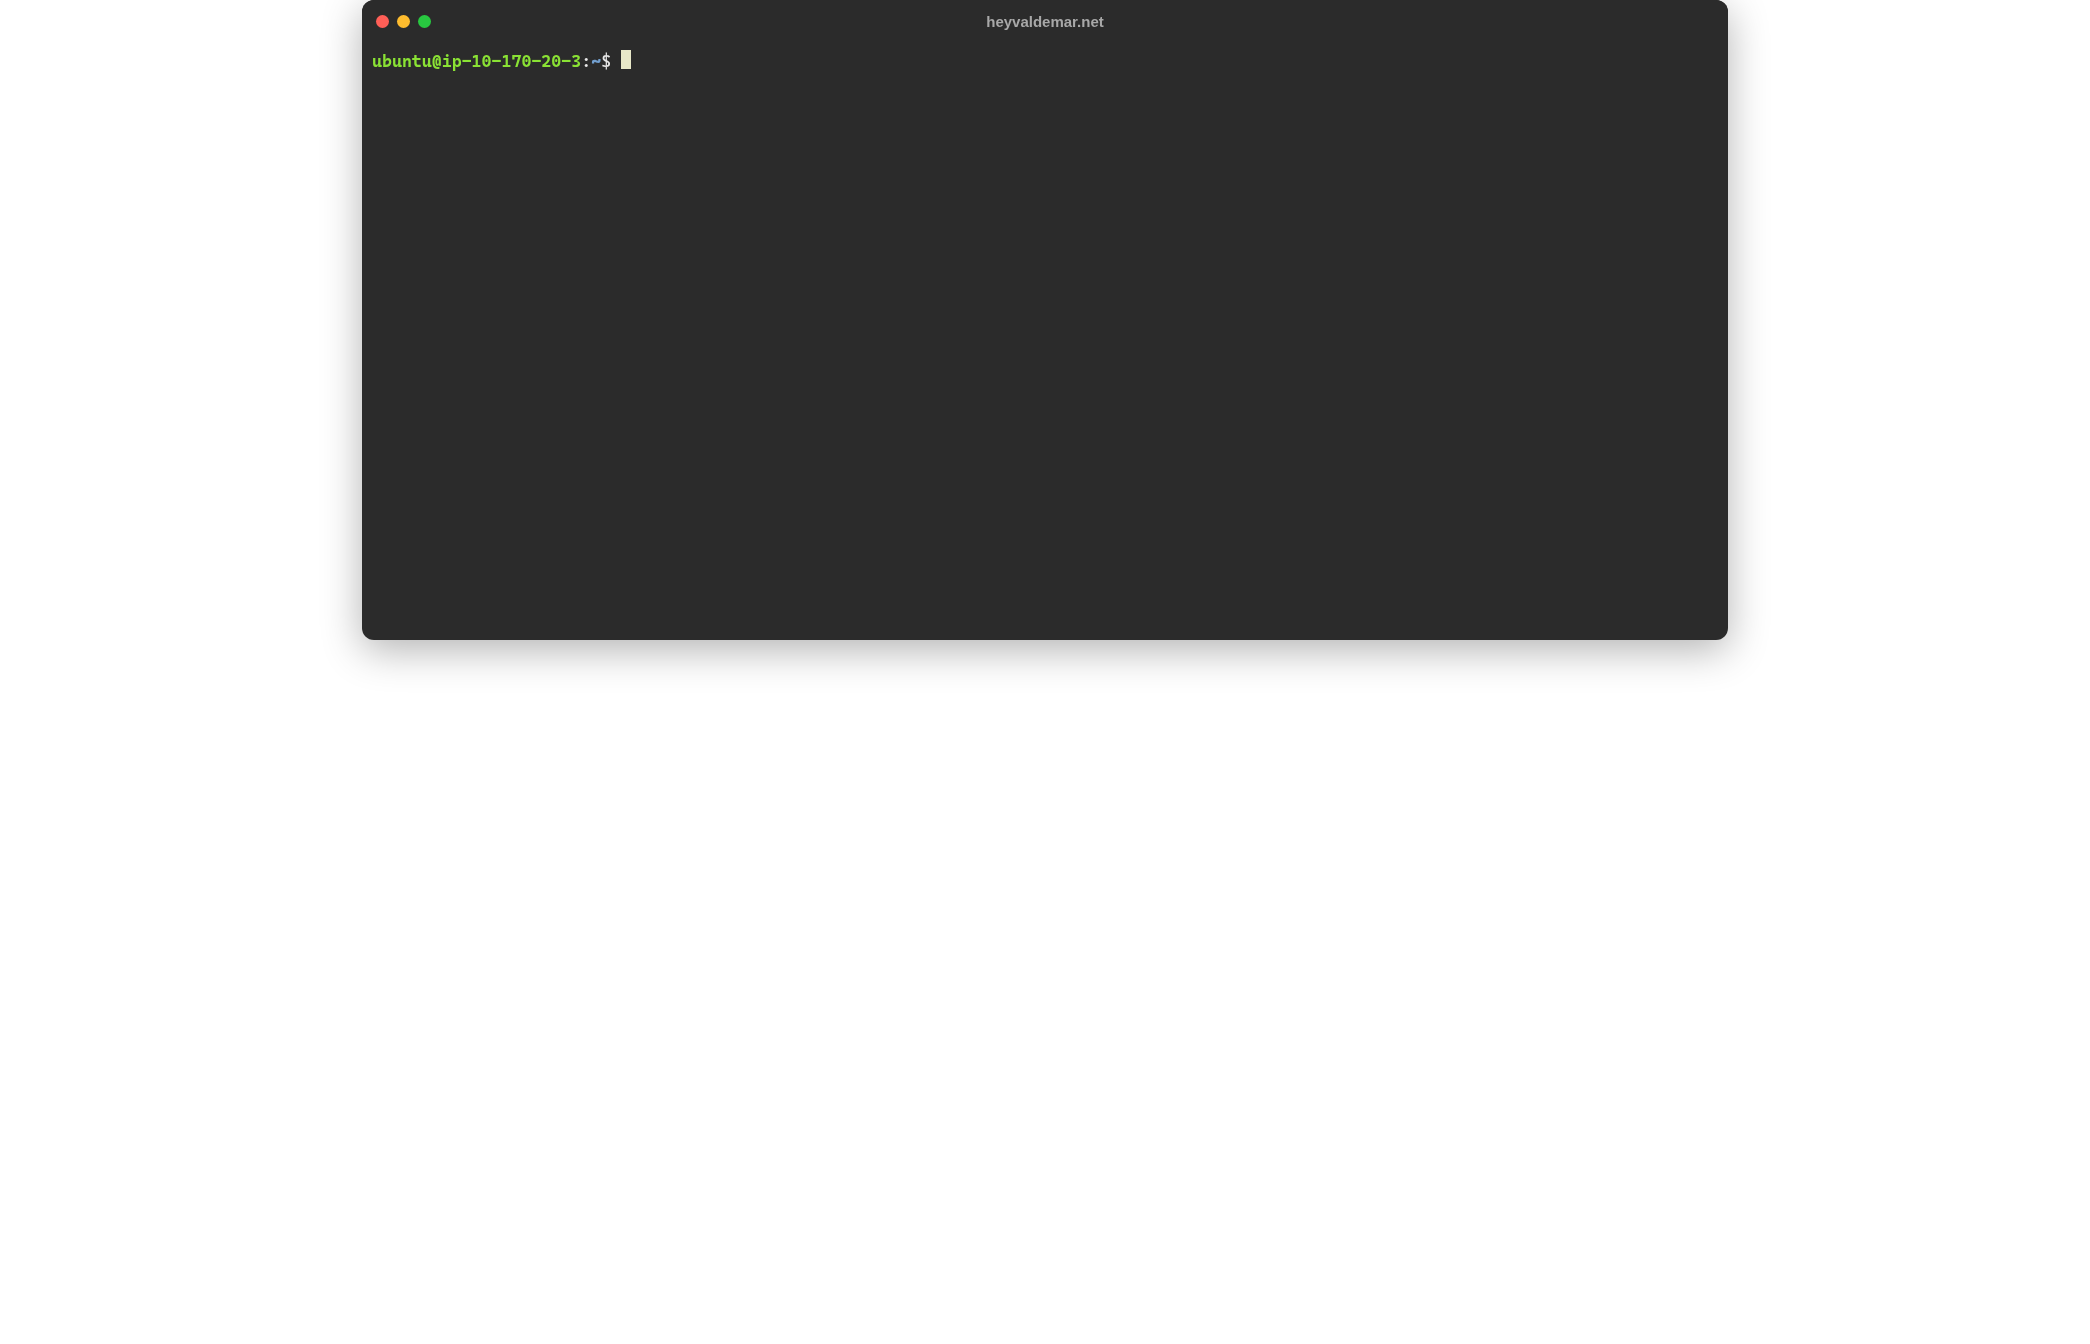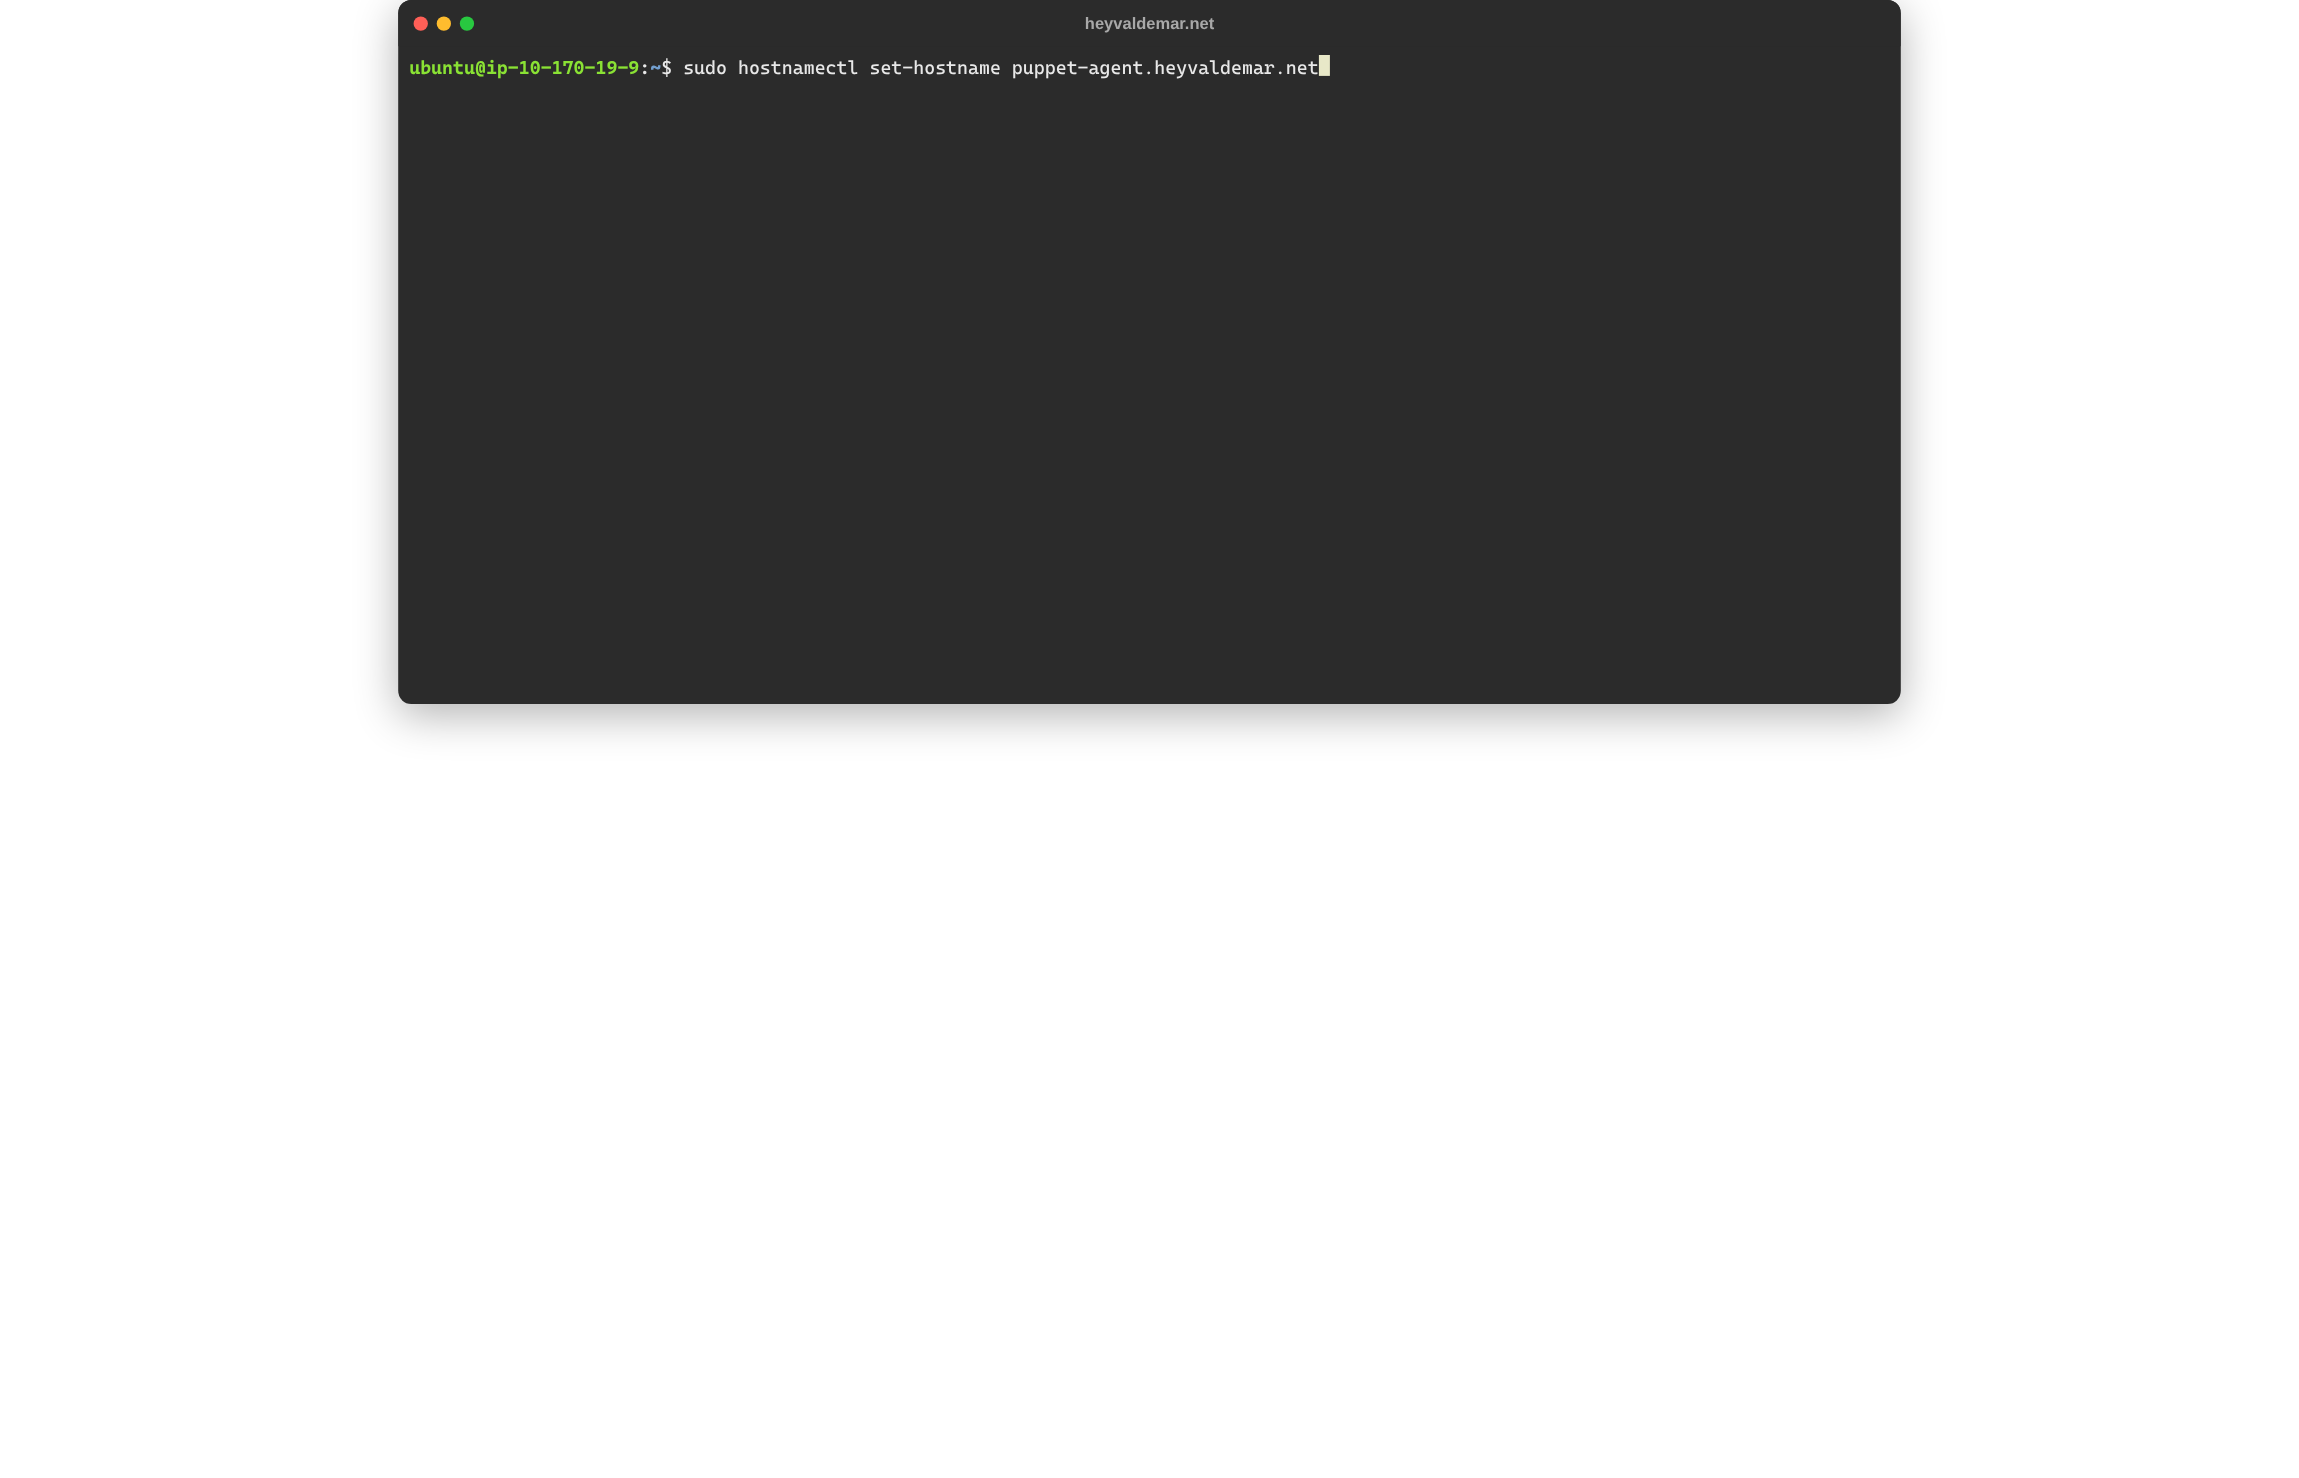--- a/index.html
+++ b/index.html
@@ -104,16 +104,16 @@
   <div class="titlebar">
     <div class="traffic-lights">
       <div class="light red"></div>
       <div class="light yellow"></div>
       <div class="light green"></div>
     </div>
     <div class="title">heyvaldemar.net</div>
   </div>
   <div class="terminal-body">
     <div class="line">
-      <span class="prompt-user">ubuntu@ip-10-170-19-9</span><span class="prompt-colon">:</span><span class="prompt-path">~</span><span class="prompt-symbol">$ </span><span class="command">sudo hostnamectl set-hostname puppet-agent.heyvaldemar.net</span><span class="cursor"></span>
+      <span class="prompt-user">ubuntu@ip-10-170-20-3</span><span class="prompt-colon">:</span><span class="prompt-path">~</span><span class="prompt-symbol">$ </span><span class="cursor"></span>
     </div>
   </div>
 </div>
 
 </body></html>

